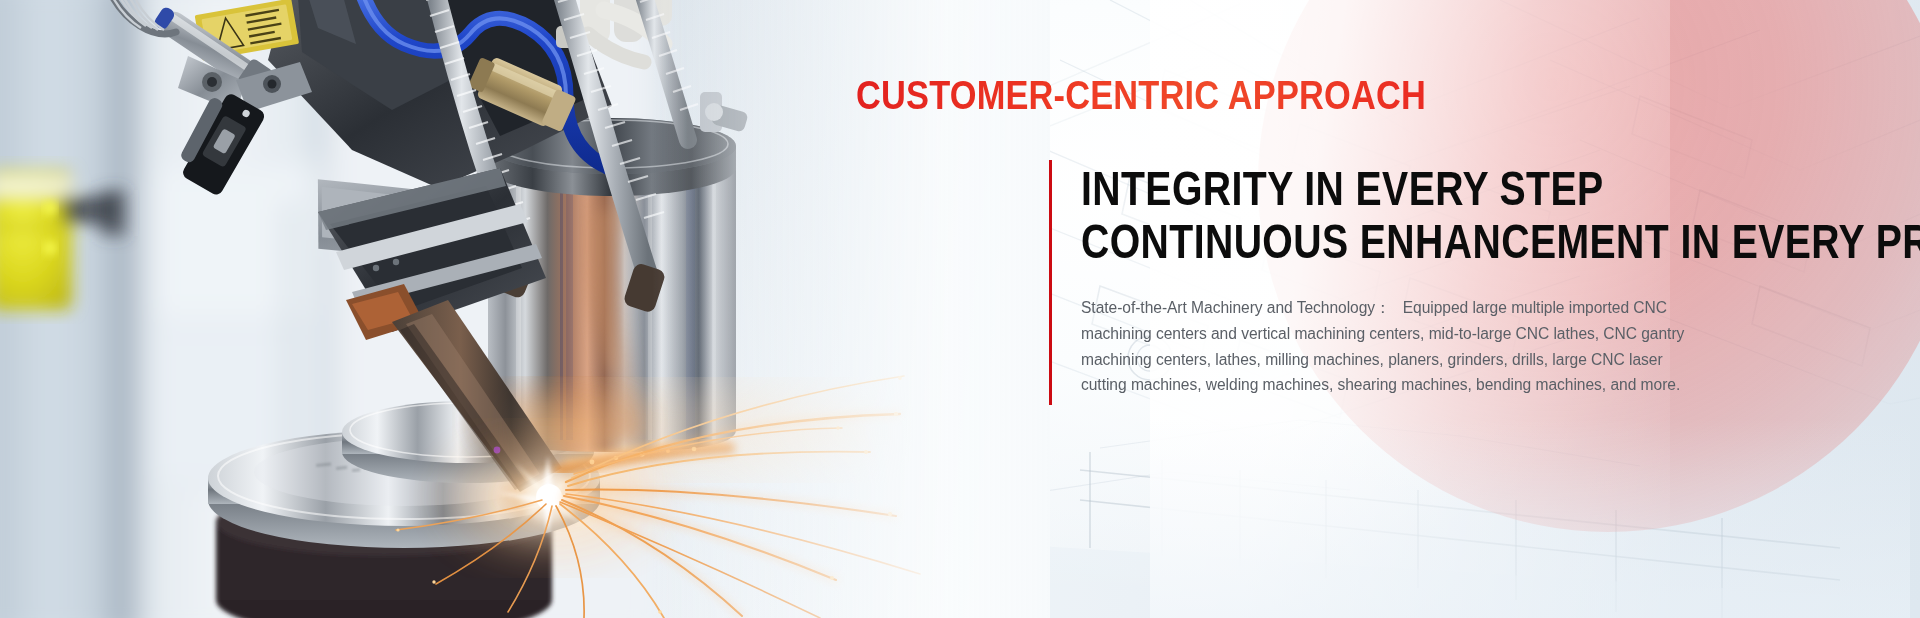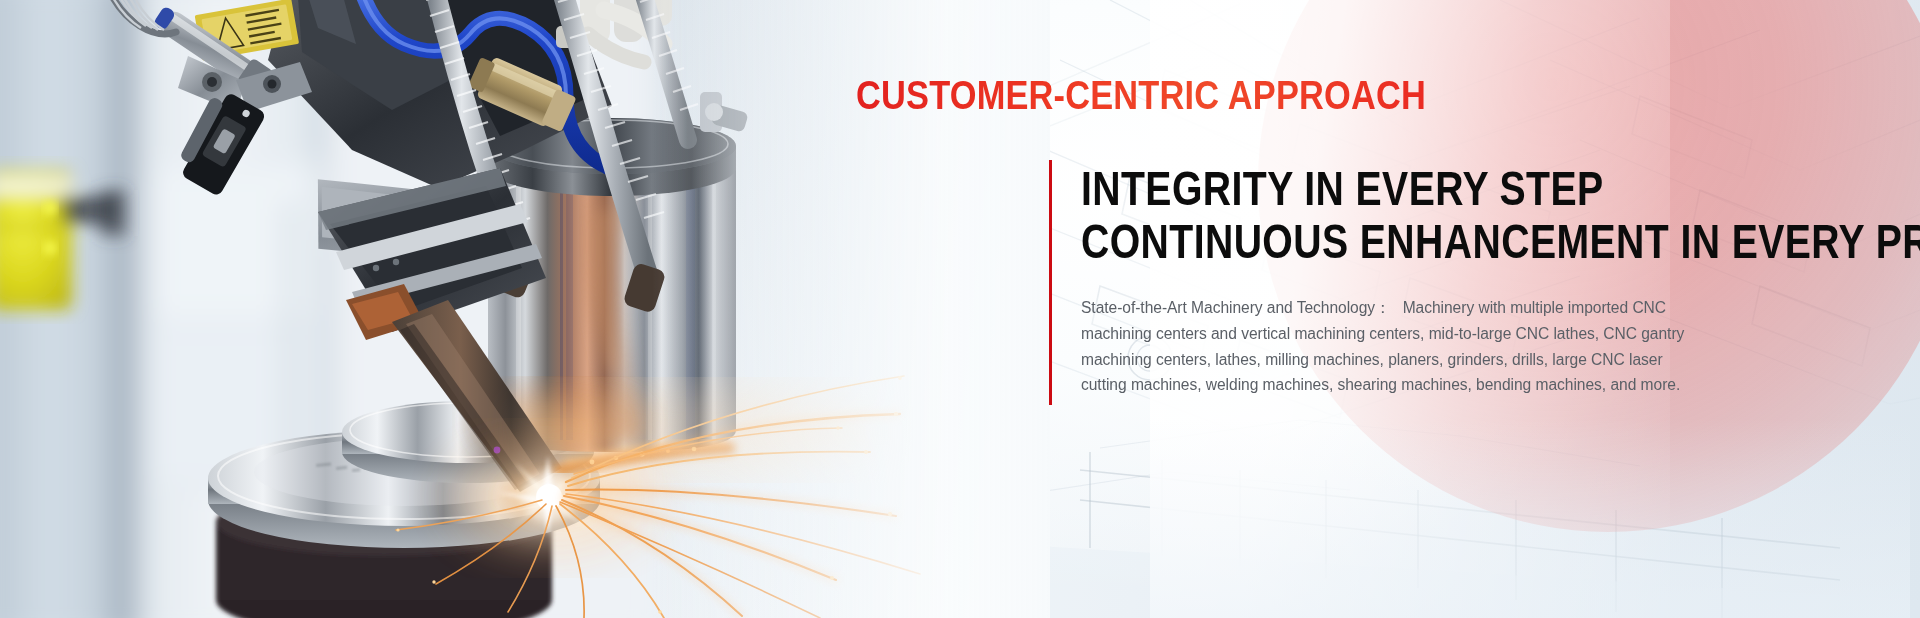--- a/index.html
+++ b/index.html
@@ -659,21 +659,21 @@
 
   <div class="content">
 
     <div class="eyebrow">CUSTOMER-CENTRIC APPROACH</div>
 
     <div class="headline-wrap">
       <div class="h-line l1">INTEGRITY IN EVERY STEP</div>
       <div class="h-line l2">CONTINUOUS ENHANCEMENT IN EVERY PROCESS</div>
 
       <div class="body-copy">
-        <span class="ln"><span>State-of-the-Art Machinery and Technology：</span><span class="gap"></span><span>Machinery with multiple imported CNC</span></span>
+        <span class="ln"><span>State-of-the-Art Machinery and Technology：</span><span class="gap"></span><span>Equipped large multiple imported CNC</span></span>
         <span class="ln">machining centers and vertical machining centers, mid-to-large CNC lathes, CNC gantry</span>
         <span class="ln">machining centers, lathes, milling machines, planers, grinders, drills, large CNC laser</span>
         <span class="ln">cutting machines, welding machines, shearing machines, bending machines, and more.</span>
       </div>
     </div>
 
   </div>
 </div>
 
 </body></html>

